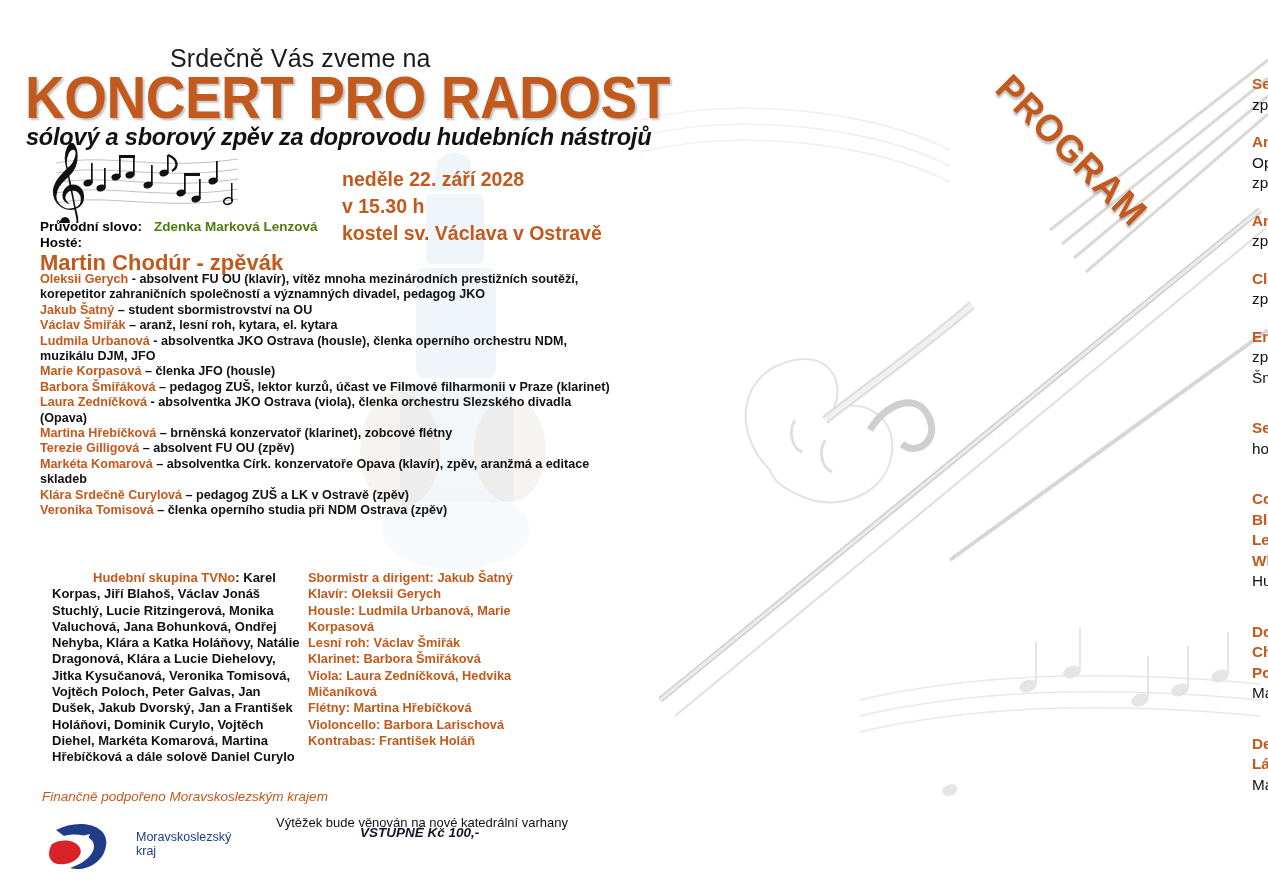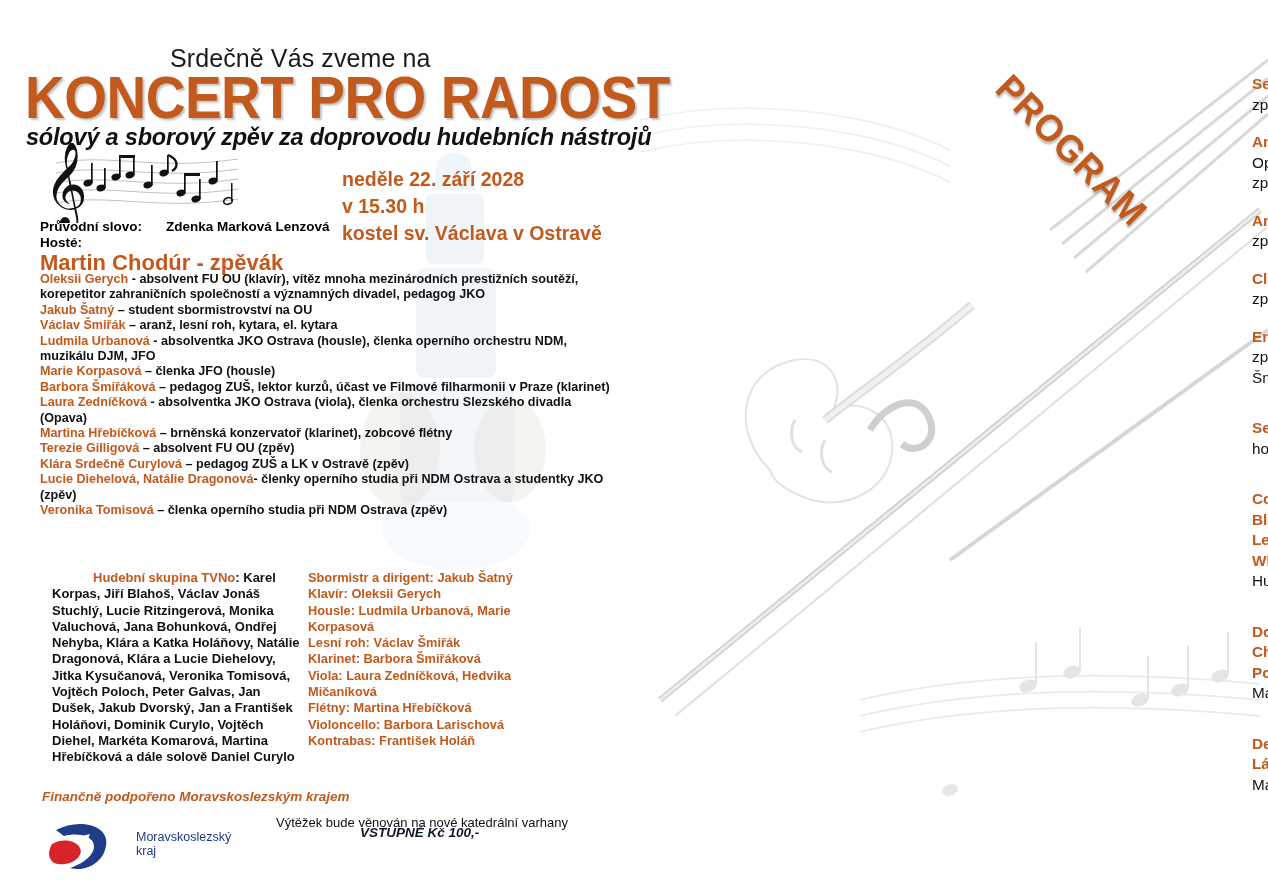--- a/index.html
+++ b/index.html
@@ -95,23 +95,23 @@
 
   
   .hostblock {
     position: absolute;
     left: 40px; top: 219px;
     font-size: 13.5px;
     line-height: 16px;
   }
   .hostline { font-weight: bold; color: #000; white-space: nowrap; }
   .hostline .hl-name {
-    color: #000000;
-    font-weight: bold;
-    margin-left: 24px;
+    color: #4d7c0f;
+    font-weight: bold;
+    margin-left: 12px;
   }
   .guest-main {
     position: absolute;
     left: 40px; top: 250px;
     font-size: 22px;
     font-weight: bold;
     color: #C2591D;
     white-space: nowrap;
   }
 
@@ -149,21 +149,21 @@
     font-weight: bold;
     color: #C2591D;
   }
   .roles div { white-space: normal; }
 
   
   .funding {
     position: absolute;
     left: 42px; top: 789px;
     font-size: 13.5px;
-    font-weight: bold;
+    font-weight: normal;
     font-style: italic;
     color: #C2591D;
     white-space: nowrap;
   }
   .price {
     position: absolute;
     left: 360px; top: 789px;
     font-size: 13.5px;
     font-weight: bold;
     font-style: italic;
@@ -364,22 +364,22 @@
     <div class="performers" id="performers-list">
         <p><span class="pf-name">Oleksii Gerych</span><span> - absolvent FU OU (klavír), vítěz mnoha mezinárodních prestižních soutěží, korepetitor zahraničních společností a významných divadel, pedagog JKO</span></p>
         <p><span class="pf-name">Jakub Šatný</span><span> – student sbormistrovství na OU</span></p>
         <p><span class="pf-name">Václav Šmiřák</span><span> – aranž, lesní roh, kytara, el. kytara</span></p>
         <p><span class="pf-name">Ludmila Urbanová</span><span> - absolventka JKO Ostrava (housle), členka operního orchestru NDM, muzikálu DJM, JFO</span></p>
         <p><span class="pf-name">Marie Korpasová</span><span> – členka JFO (housle)</span></p>
         <p><span class="pf-name">Barbora Šmiřáková</span><span> – pedagog ZUŠ, lektor kurzů, účast ve Filmové filharmonii v Praze (klarinet)</span></p>
         <p><span class="pf-name">Laura Zedníčková</span><span> - absolventka JKO Ostrava (viola), členka orchestru Slezského divadla (Opava)</span></p>
         <p><span class="pf-name">Martina Hřebíčková</span><span> – brněnská konzervatoř (klarinet), zobcové flétny</span></p>
         <p><span class="pf-name">Terezie Gilligová</span><span> – absolvent FU OU (zpěv)</span></p>
+        <p><span class="pf-name">Markéta Komarová</span><span> – absolventka Círk. konzervatoře Opava (klavír), zpěv, aranžmá a editace skladeb</span></p>
         <p><span class="pf-name">Klára Srdečně Curylová</span><span> – pedagog ZUŠ a LK v Ostravě (zpěv)</span></p>
-        <p><span class="pf-name">Lucie Diehelová, Natálie Dragonová</span><span>- členky operního studia při NDM Ostrava a studentky JKO (zpěv)</span></p>
         <p><span class="pf-name">Veronika Tomisová</span><span> – členka operního studia při NDM Ostrava (zpěv)</span></p>
       </div>
 
     <div class="ensemble">
       <span class="ens-lead">Hudební skupina TVNo</span><span>: Karel Korpas, Jiří Blahoš, Václav Jonáš Stuchlý, Lucie Ritzingerová, Monika Valuchová, Jana Bohunková, Ondřej Nehyba, Klára a Katka Holáňovy, Natálie Dragonová, Klára a Lucie Diehelovy, Jitka Kysučanová, Veronika Tomisová, Vojtěch Poloch, Peter Galvas, Jan Dušek, Jakub Dvorský, Jan a František Holáňovi, Dominik Curylo, Vojtěch Diehel, Markéta Komarová, Martina Hřebíčková a dále solově Daniel Curylo</span>
     </div>
 
     <div class="roles" id="roles-list">
         <div>Sbormistr a dirigent: Jakub Šatný</div>
         <div>Klavír: Oleksii Gerych</div>

